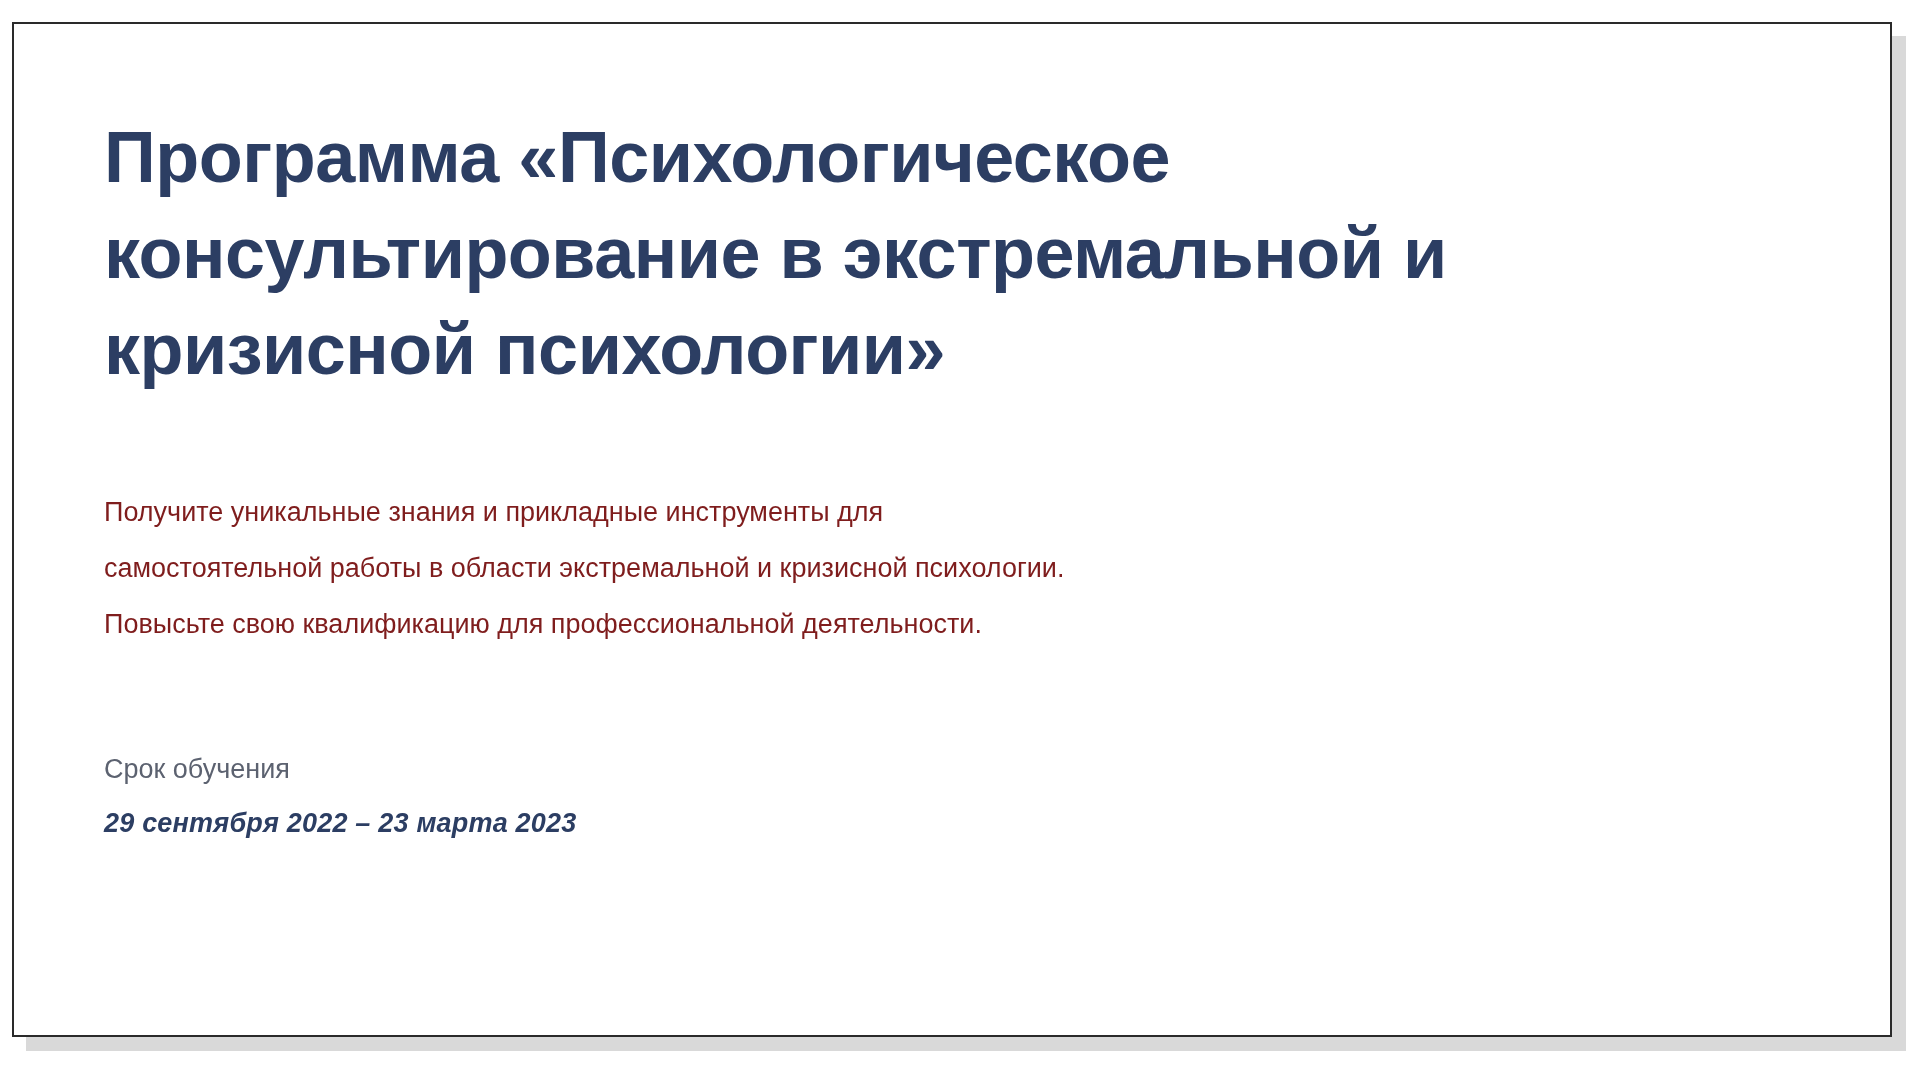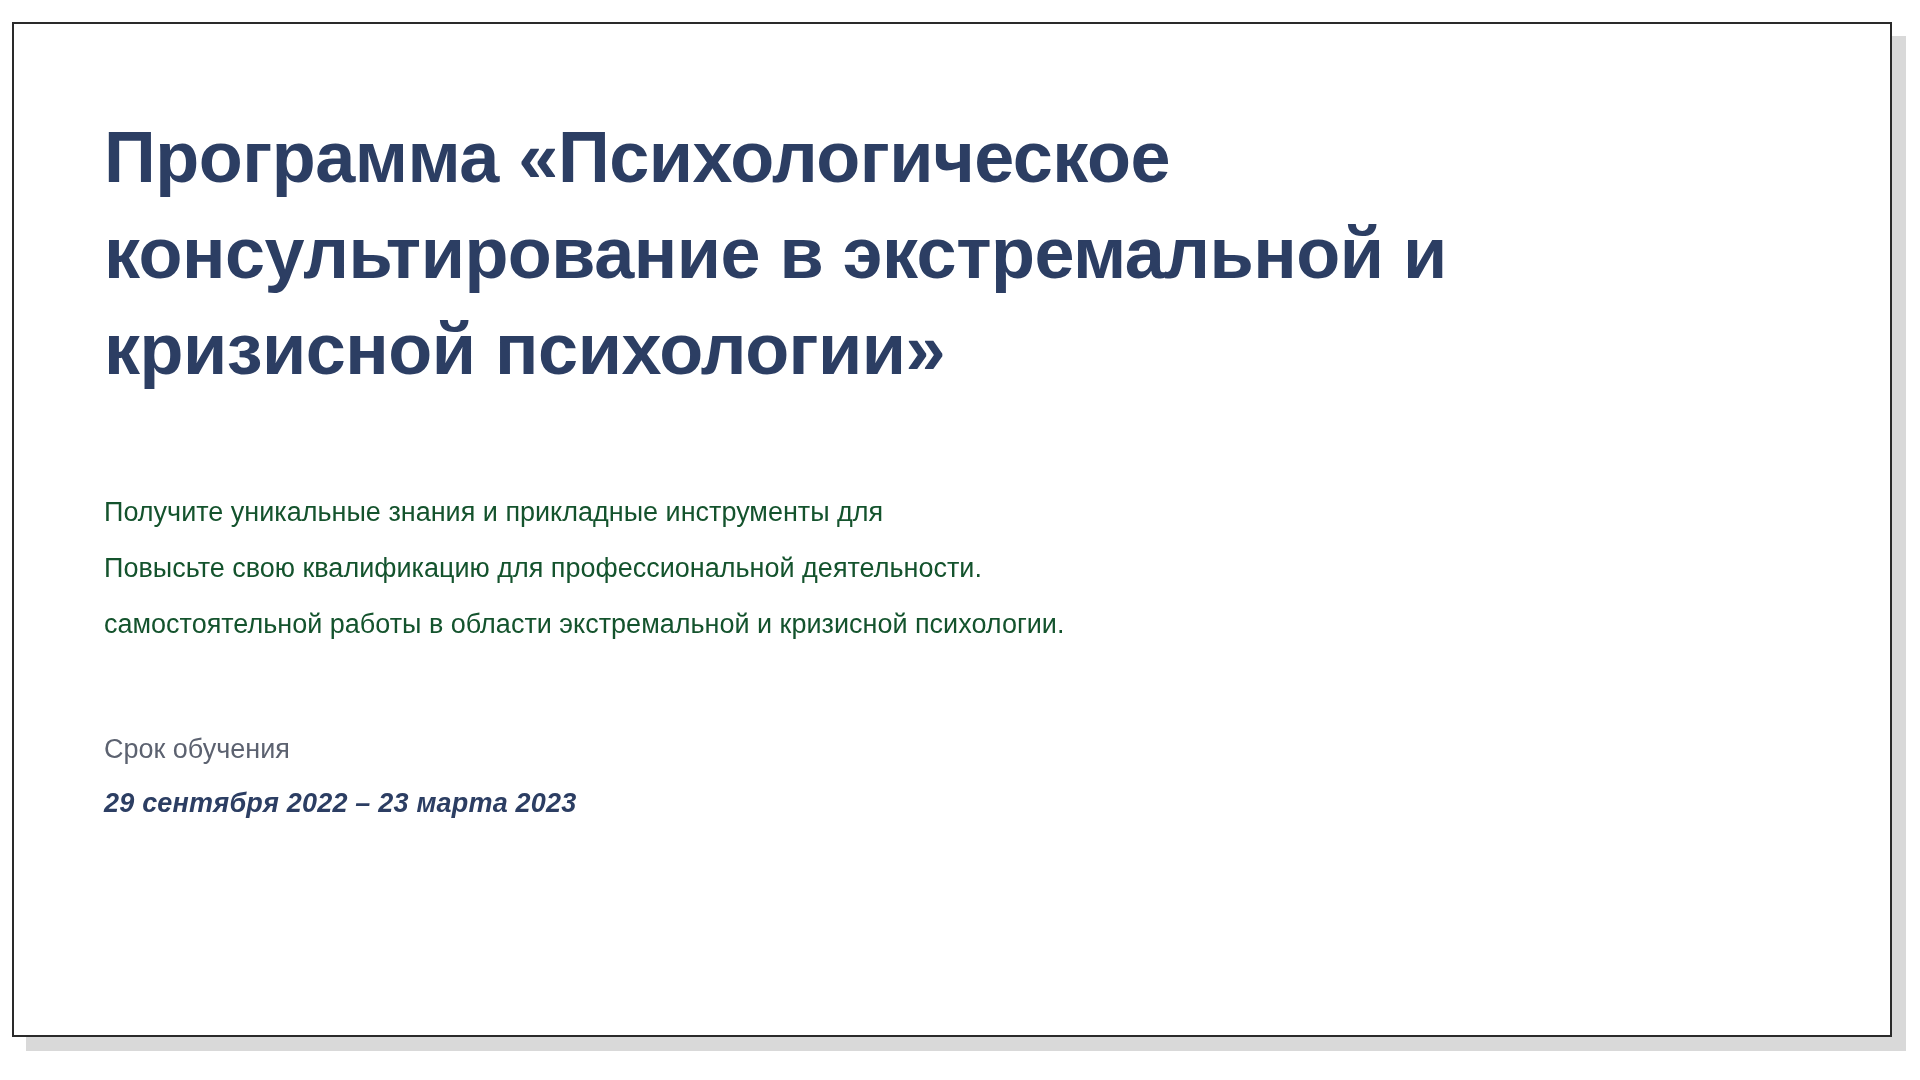--- a/index.html
+++ b/index.html
@@ -56,33 +56,33 @@
     font-size: 72px;
     line-height: 1.33;
     font-weight: bold;
     letter-spacing: -0.5px;
     margin: 0;
     max-width: 1700px;
   }
 
   .lead {
     margin-top: 88px;
-    color: #14532d;
+    color: #7f1d1d;
     font-size: 27px;
     line-height: 2.07;
     font-weight: 400;
     max-width: 1500px;
   }
 
   .lead p {
     margin: 0;
   }
 
   .duration-block {
-    margin-top: 76px;
+    margin-top: 96px;
   }
 
   .duration-label {
     color: #5c6270;
     font-size: 27px;
     line-height: 1.5;
     font-weight: 400;
   }
 
   .duration-value {
@@ -100,22 +100,22 @@
 
 <div class="page">
   <div class="card-wrap">
     <div class="card-shadow"></div>
     <div class="card card-inner">
 
       <h1 class="title">Программа «Психологическое консультирование в экстремальной и кризисной психологии»</h1>
 
       <div class="lead">
         <p>Получите уникальные знания и прикладные инструменты для</p>
+        <p>самостоятельной работы в области экстремальной и кризисной психологии.</p>
         <p>Повысьте свою квалификацию для профессиональной деятельности.</p>
-        <p>самостоятельной работы в области экстремальной и кризисной психологии.</p>
       </div>
 
       <div class="duration-block">
         <div class="duration-label">Срок обучения</div>
         <div class="duration-value">29 сентября 2022 – 23 марта 2023</div>
       </div>
 
     </div>
   </div>
 </div>

